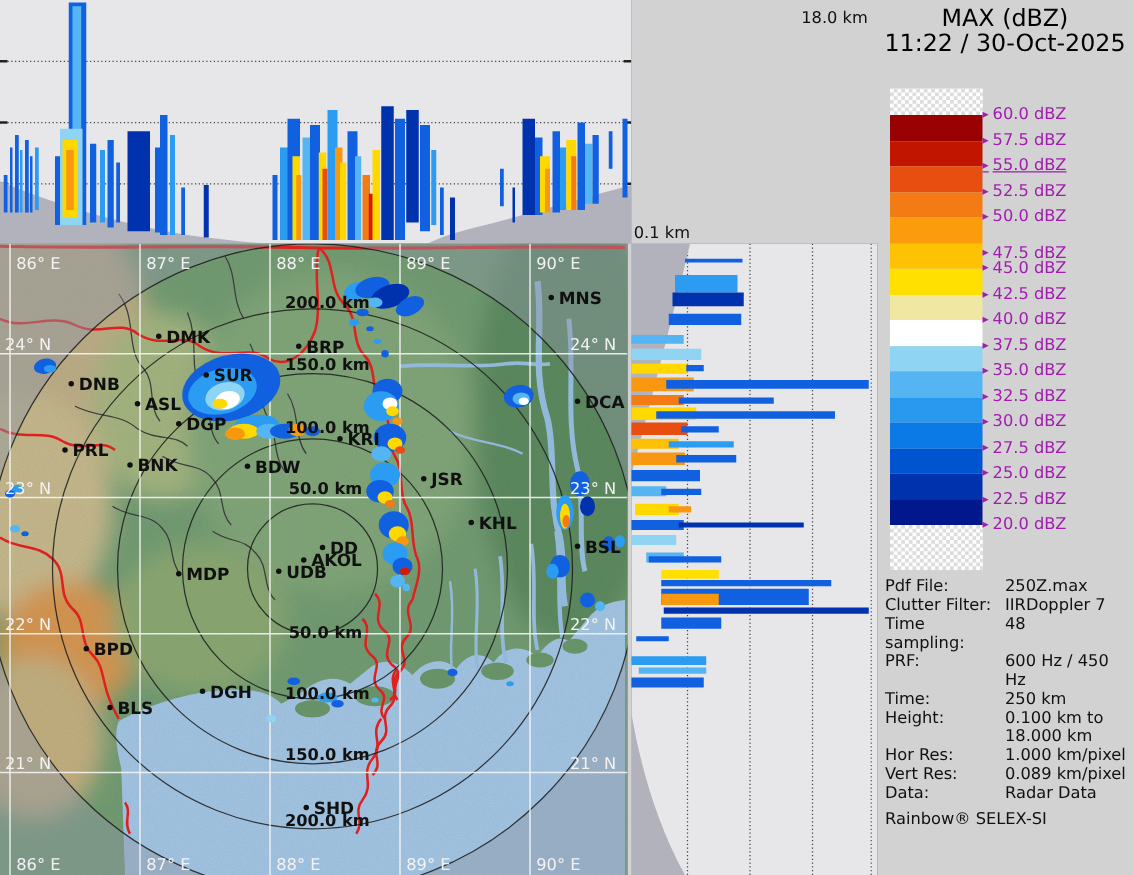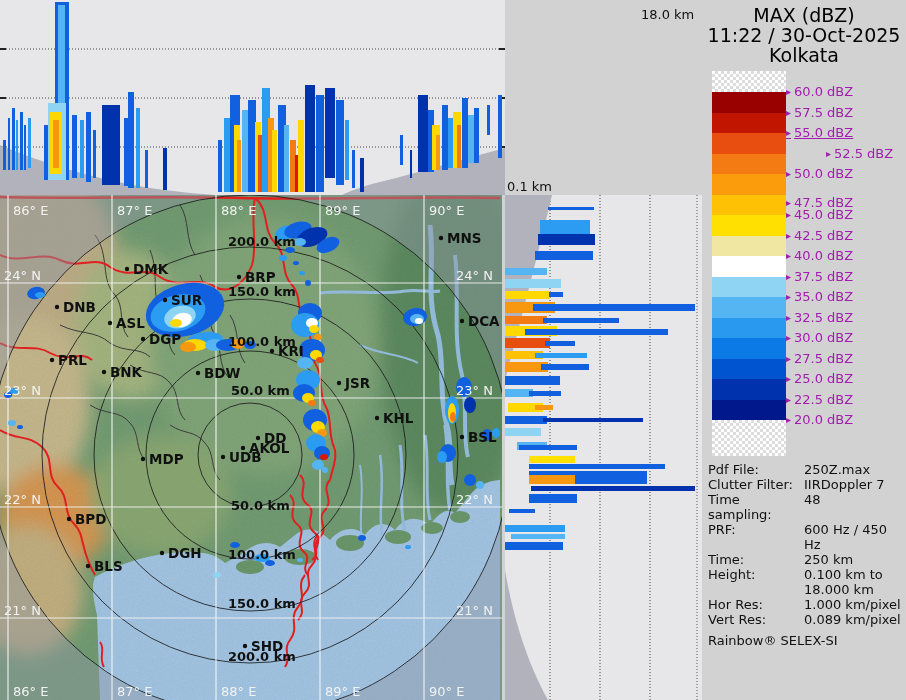--- a/index.html
+++ b/index.html
@@ -408,21 +408,20 @@
         </g>
     </svg>
   </div>
 
   <div class="axis-note" style="left:641px;top:7px;">18.0 km</div>
   <div class="axis-note" style="left:507px;top:179px;">0.1 km</div>
 
   <div id="legend-col">
     <div class="title-line" style="top:4px;">MAX (dBZ)</div>
     <div class="title-line" style="top:24px;">11:22 / 30-Oct-2025</div>
-    <div class="title-line" style="top:44px;">Kolkata</div>
 
     <div id="colorbar">
       <div class="checker" style="height:21px;"></div>
       <div id="legend-bands">
           <div class="band" style="background: rgb(153, 0, 0);"></div>
           <div class="band" style="background: rgb(194, 21, 0);"></div>
           <div class="band" style="background: rgb(232, 78, 16);"></div>
           <div class="band" style="background: rgb(244, 122, 20);"></div>
           <div class="band" style="background: rgb(251, 156, 13);"></div>
           <div class="band" style="background: rgb(255, 193, 3);"></div>
@@ -436,21 +435,21 @@
           <div class="band" style="background: rgb(0, 84, 208);"></div>
           <div class="band" style="background: rgb(0, 50, 174);"></div>
           <div class="band" style="background: rgb(0, 24, 140);"></div>
         </div>
       <div class="checker" style="height:36px;"></div>
     </div>
     <div id="legend-ticks">
         <div class="legtick" style="top: 84px;"><span class="arr">▸</span><span>60.0 dBZ</span></div>
         <div class="legtick" style="top: 104.5px;"><span class="arr">▸</span><span>57.5 dBZ</span></div>
         <div class="legtick" style="top: 125px; text-decoration: underline;"><span class="arr">▸</span><span>55.0 dBZ</span></div>
-        <div class="legtick" style="top: 145.5px; padding-left: 40px;"><span class="arr">▸</span><span>52.5 dBZ</span></div>
+        <div class="legtick" style="top: 145.5px;"><span class="arr">▸</span><span>52.5 dBZ</span></div>
         <div class="legtick" style="top: 166px;"><span class="arr">▸</span><span>50.0 dBZ</span></div>
         <div class="legtick" style="top: 195px;"><span class="arr">▸</span><span>47.5 dBZ</span></div>
         <div class="legtick" style="top: 207px;"><span class="arr">▸</span><span>45.0 dBZ</span></div>
         <div class="legtick" style="top: 227.5px;"><span class="arr">▸</span><span>42.5 dBZ</span></div>
         <div class="legtick" style="top: 248px;"><span class="arr">▸</span><span>40.0 dBZ</span></div>
         <div class="legtick" style="top: 268.5px;"><span class="arr">▸</span><span>37.5 dBZ</span></div>
         <div class="legtick" style="top: 289px;"><span class="arr">▸</span><span>35.0 dBZ</span></div>
         <div class="legtick" style="top: 309.5px;"><span class="arr">▸</span><span>32.5 dBZ</span></div>
         <div class="legtick" style="top: 330px;"><span class="arr">▸</span><span>30.0 dBZ</span></div>
         <div class="legtick" style="top: 350.5px;"><span class="arr">▸</span><span>27.5 dBZ</span></div>
@@ -487,18 +486,22 @@
 18.000 km</div>
           </div>
           <div class="mrow">
             <div class="mlabel">Hor Res:</div>
             <div class="mvalue">1.000 km/pixel</div>
           </div>
           <div class="mrow">
             <div class="mlabel">Vert Res:</div>
             <div class="mvalue">0.089 km/pixel</div>
           </div>
+          <div class="mrow">
+            <div class="mlabel">Data:</div>
+            <div class="mvalue">Radar Data</div>
+          </div>
         </div>
       <div id="brand">Rainbow® SELEX-SI</div>
     </div>
   </div>
 
 </div>
 
 </body></html>

